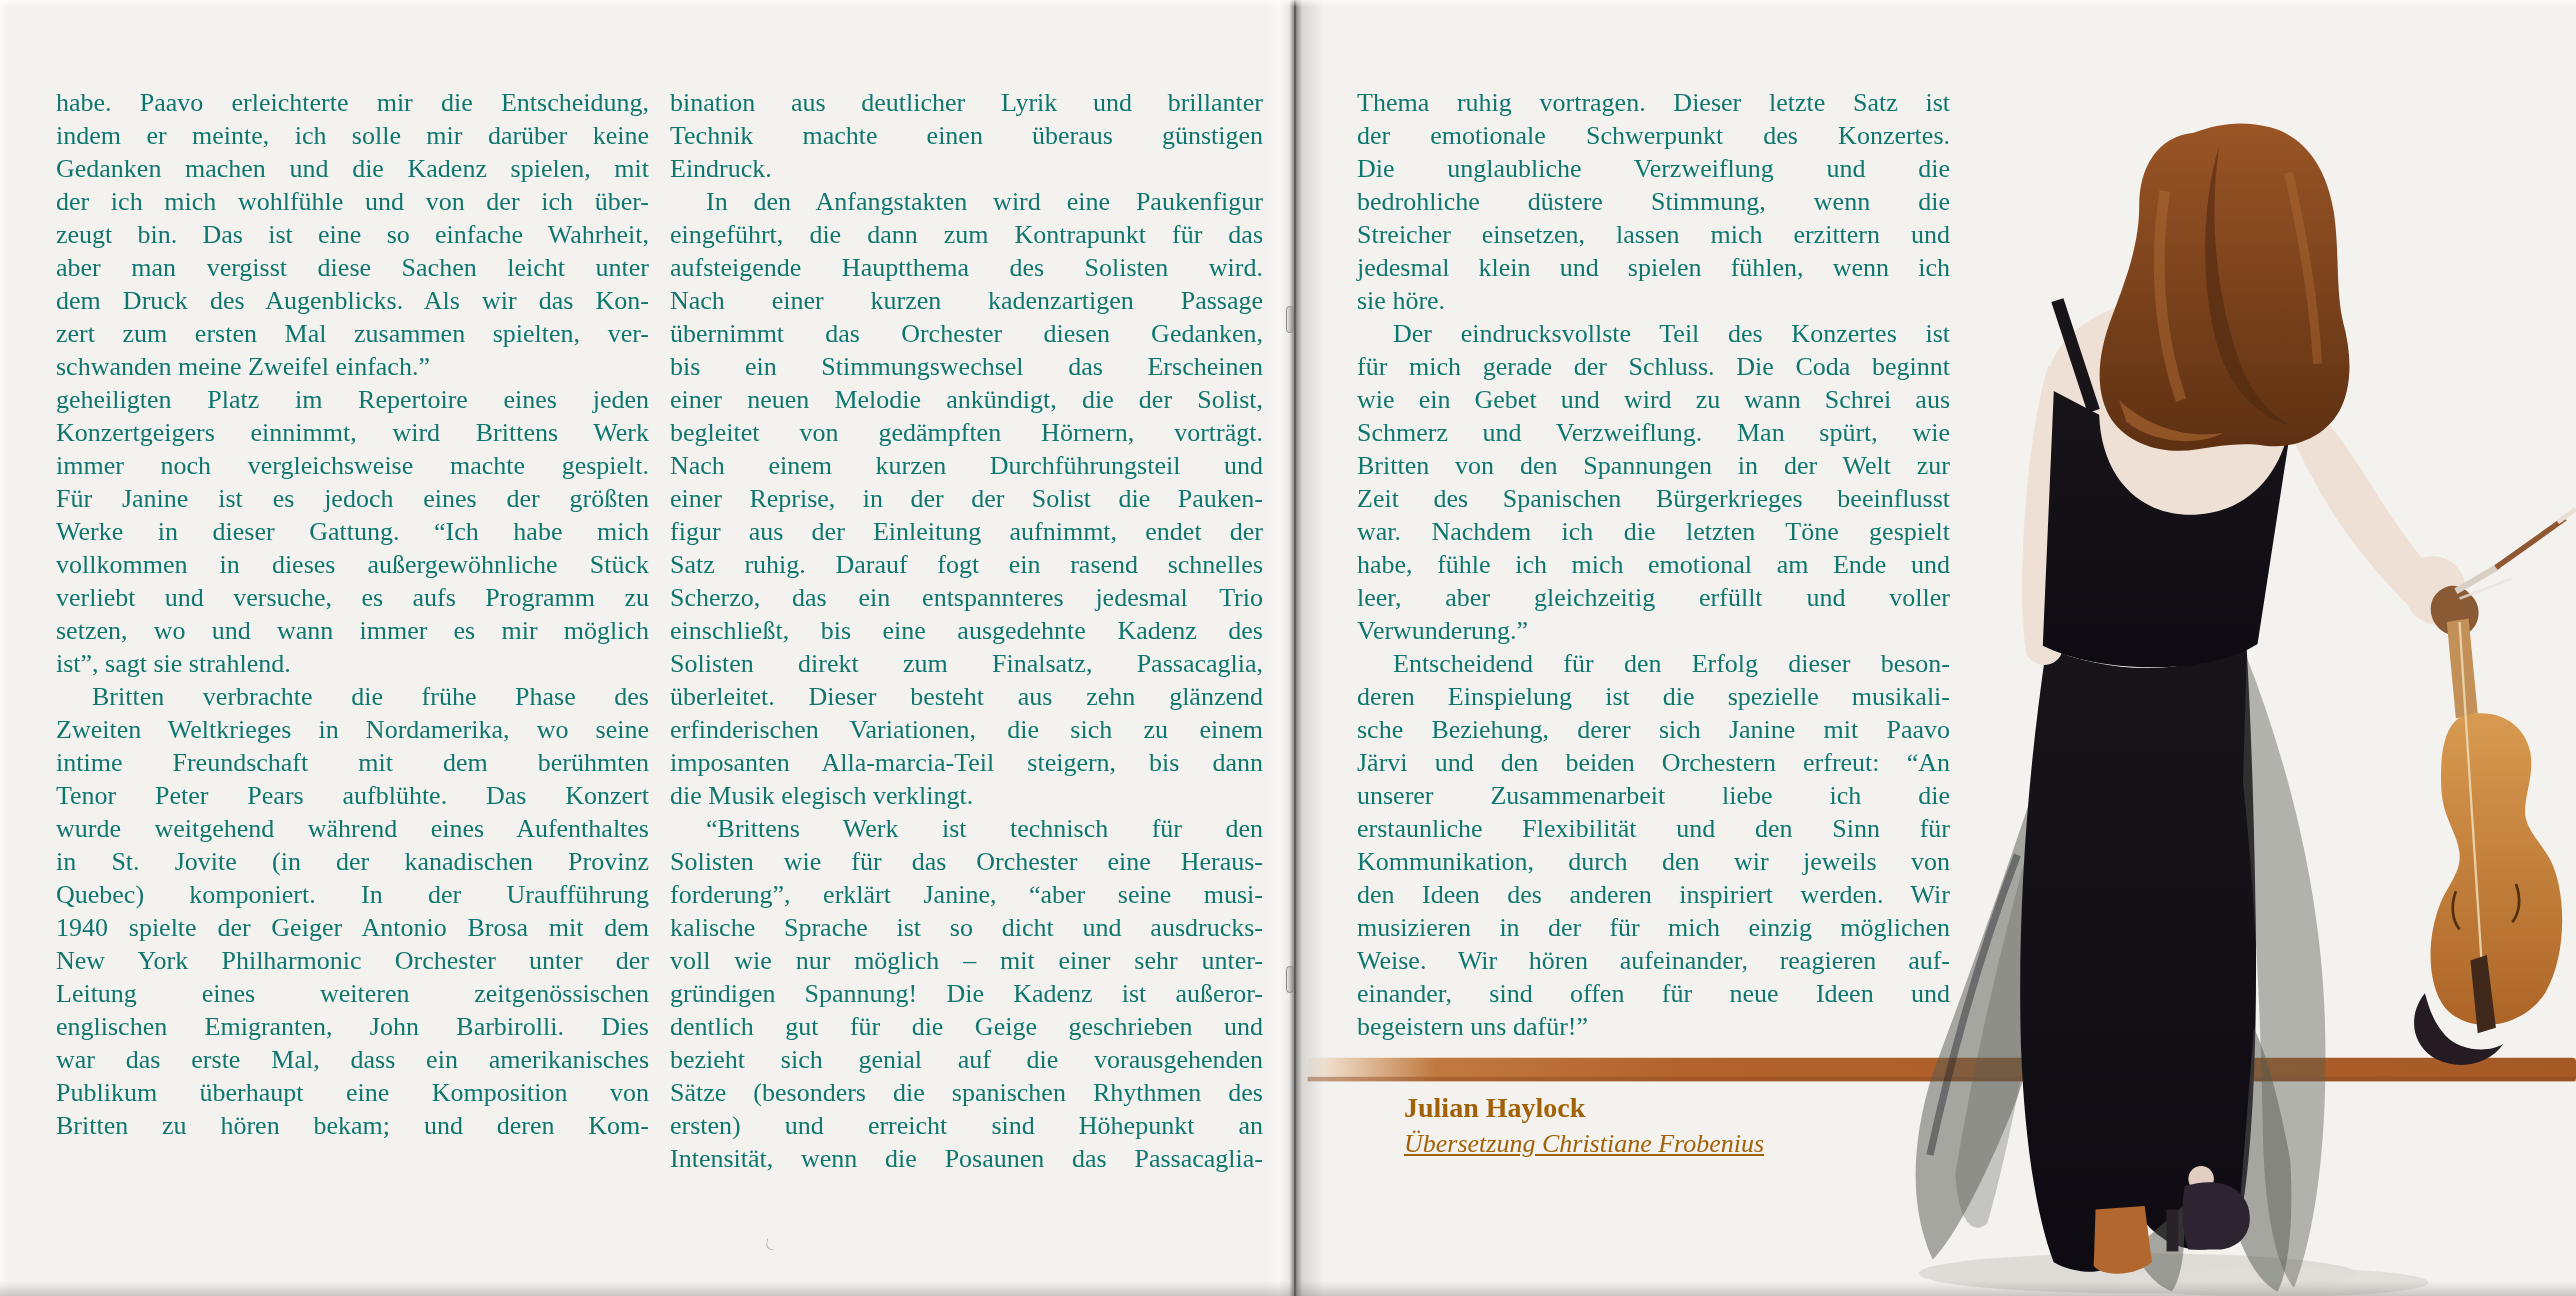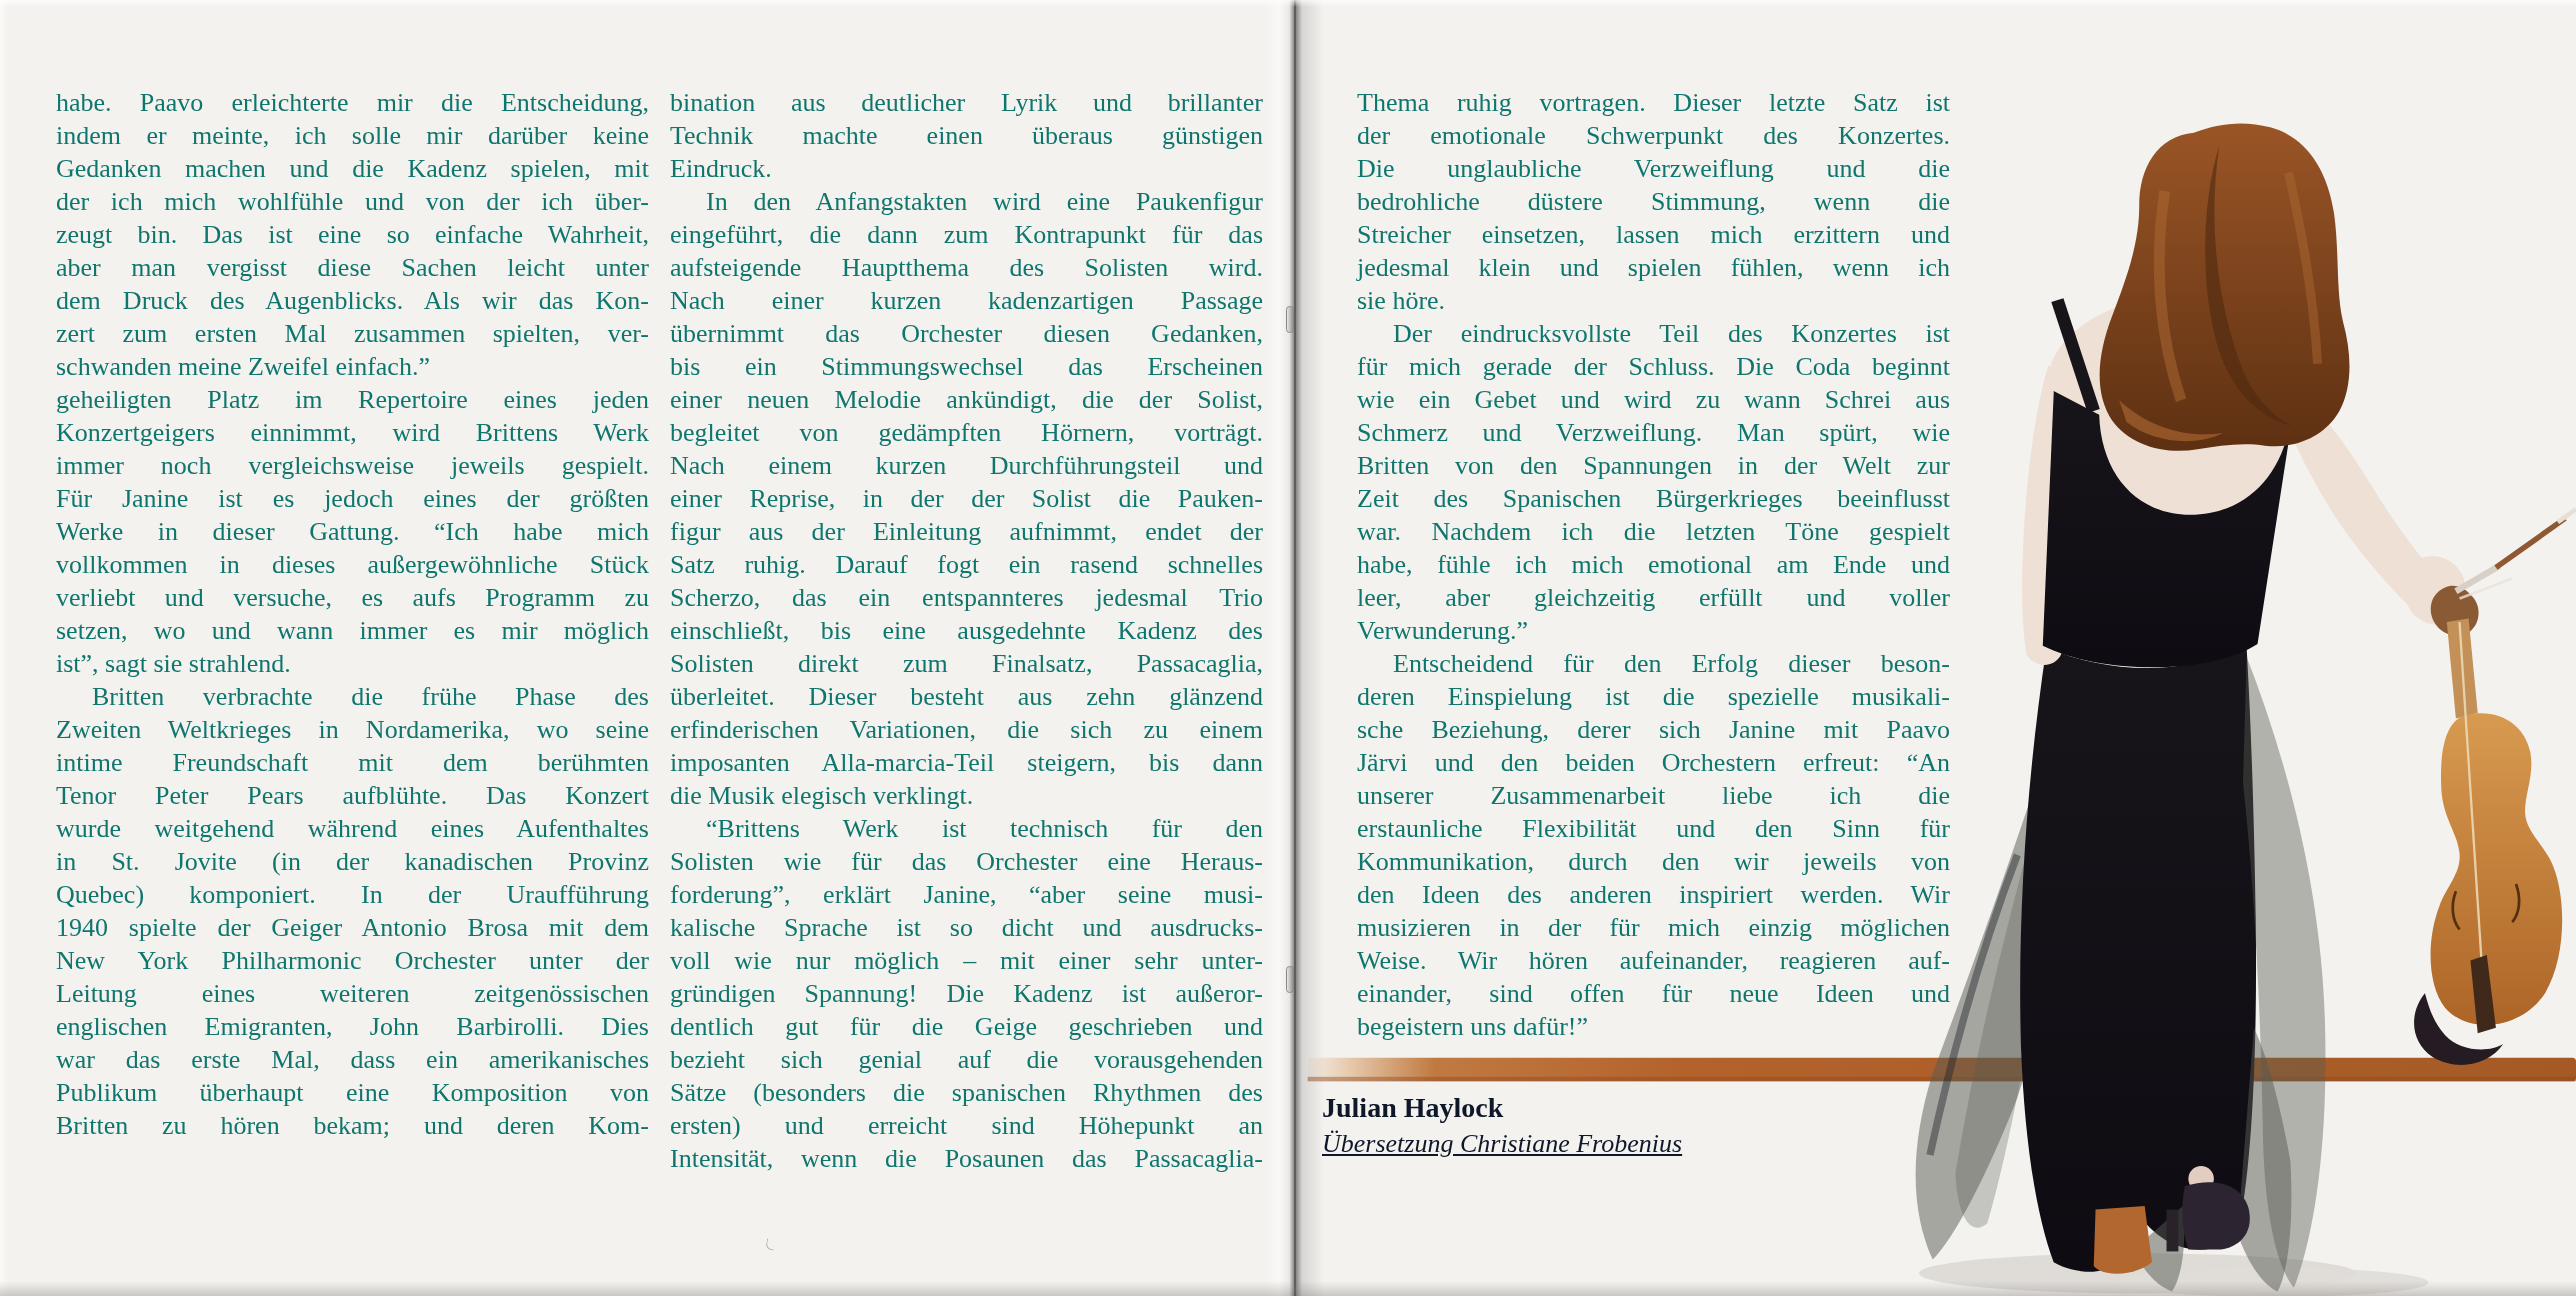--- a/index.html
+++ b/index.html
@@ -27,22 +27,22 @@
     text-align-last:justify;
     white-space:normal;
     height:33px;
     overflow:visible;
   }
   .line.end{text-align-last:left;}
   .line.indent{text-indent:36px;}
   
   .credits{
     position:absolute;
-    left:1322px;top:1090px;
-    color:#0f172a;
+    left:1404px;top:1090px;
+    color:#a16207;
   }
   .credits .author{
     font-size:28px;
     font-weight:bold;
     line-height:36px;
   }
   .credits .translator{
     font-size:26px;
     font-style:italic;
     line-height:36px;
@@ -128,21 +128,21 @@
       <div class="line">indem er meinte, ich solle mir darüber keine</div>
       <div class="line">Gedanken machen und die Kadenz spielen, mit</div>
       <div class="line">der ich mich wohlfühle und von der ich über-</div>
       <div class="line">zeugt bin. Das ist eine so einfache Wahrheit,</div>
       <div class="line">aber man vergisst diese Sachen leicht unter</div>
       <div class="line">dem Druck des Augenblicks. Als wir das Kon-</div>
       <div class="line">zert zum ersten Mal zusammen spielten, ver-</div>
       <div class="line end">schwanden meine Zweifel einfach.”</div>
       <div class="line">geheiligten Platz im Repertoire eines jeden</div>
       <div class="line">Konzertgeigers einnimmt, wird Brittens Werk</div>
-      <div class="line">immer noch vergleichsweise jeweils gespielt.</div>
+      <div class="line">immer noch vergleichsweise machte gespielt.</div>
       <div class="line">Für Janine ist es jedoch eines der größten</div>
       <div class="line">Werke in dieser Gattung. “Ich habe mich</div>
       <div class="line">vollkommen in dieses außergewöhnliche Stück</div>
       <div class="line">verliebt und versuche, es aufs Programm zu</div>
       <div class="line">setzen, wo und wann immer es mir möglich</div>
       <div class="line end">ist”, sagt sie strahlend.</div>
       <div class="line indent">Britten verbrachte die frühe Phase des</div>
       <div class="line">Zweiten Weltkrieges in Nordamerika, wo seine</div>
       <div class="line">intime Freundschaft mit dem berühmten</div>
       <div class="line">Tenor Peter Pears aufblühte. Das Konzert</div>

